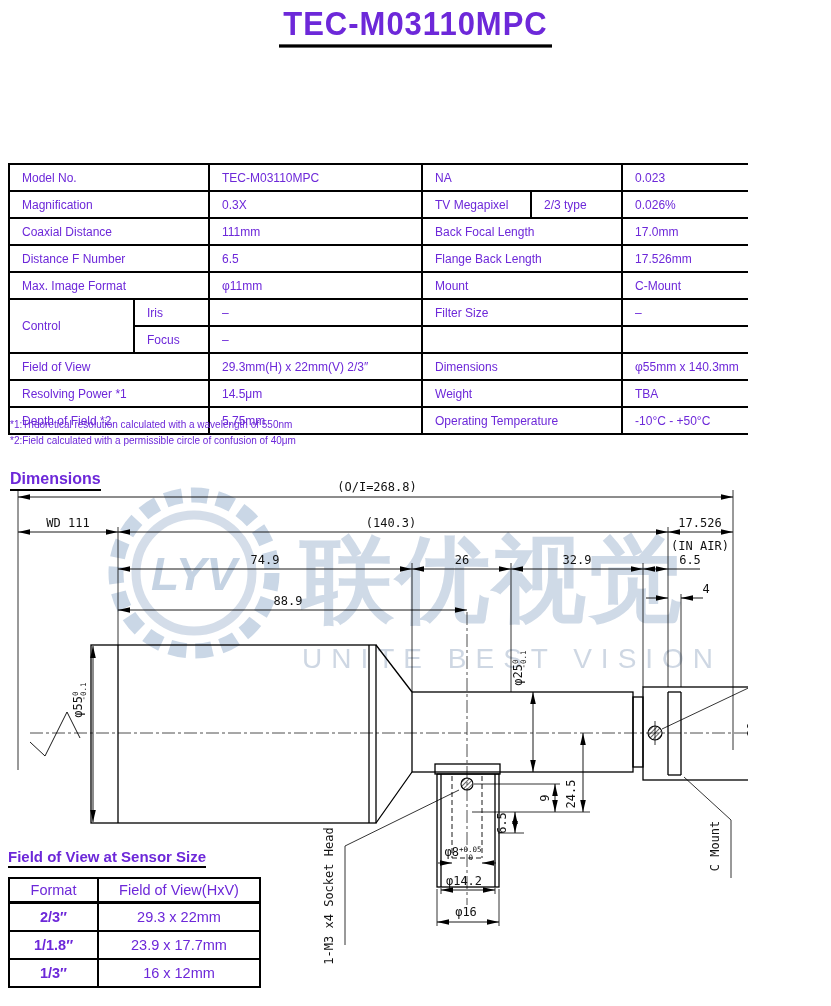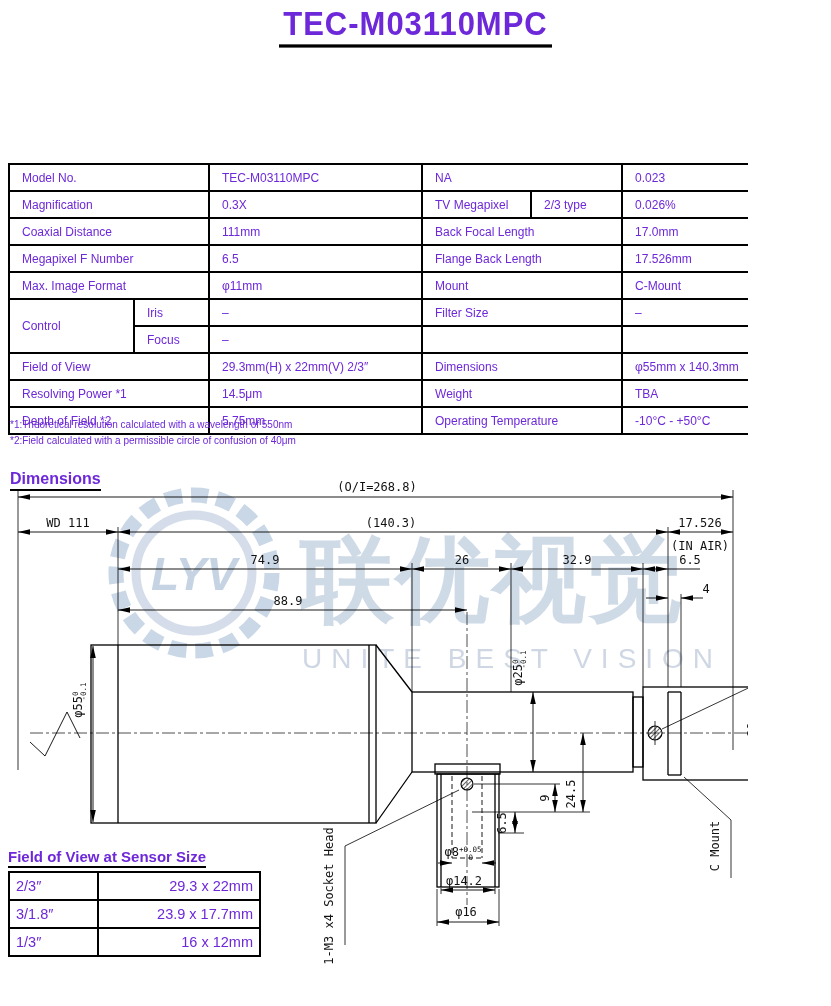--- a/index.html
+++ b/index.html
@@ -17,26 +17,26 @@
   .dim-head-wrap{position:absolute;top:470px;left:10px;z-index:3;}
   .dim-head{display:inline-block;font-size:16px;font-weight:bold;border-bottom:2px solid #000;padding-bottom:1px;}
   svg.drawing{position:absolute;top:465px;left:0;z-index:1;}
   .dt{font-family:"DejaVu Sans Mono","Liberation Mono",monospace;font-size:12px;fill:#111;}
   .tol{font-size:7.5px;}
   .wm-cn{font-family:"DejaVu Sans",sans-serif;font-size:94px;font-weight:bold;fill:#a9bcd4;opacity:.55;letter-spacing:2px;}
   .wm-en{font-family:"Liberation Sans",sans-serif;font-size:28px;fill:#c3cedd;opacity:.8;letter-spacing:9px;}
   .wm-logo{font-family:"Liberation Sans",sans-serif;font-size:46px;font-weight:bold;font-style:italic;fill:#9fb6d2;opacity:.6;}
   .fov{position:absolute;top:848px;left:8px;z-index:3;}
   .fov-title{display:inline-block;font-size:15px;font-weight:bold;border-bottom:2px solid #000;
-             padding-bottom:1px;margin-bottom:3px;}
+             padding-bottom:1px;margin-bottom:9px;}
   table.fov-t{border-collapse:collapse;table-layout:fixed;font-size:14.5px;}
   table.fov-t th,table.fov-t td{border:2px solid #000;height:26px;padding:0 6px;white-space:nowrap;}
   table.fov-t th{font-weight:normal;text-align:center;border-bottom:3px solid #000;height:22px;}
-  td.fmt{text-align:left;}
-  td.val{text-align:right;}
+  td.fmt{text-align:center;font-weight:bold;}
+  td.val{text-align:center;}
 </style>
 </head>
 <body>
 
 <div class="page">
 
   <div class="title-wrap">
     <div class="title">TEC-M03110MPC</div>
   </div>
 
@@ -64,21 +64,21 @@
       <td>2/3 type</td>
       <td>0.026%</td>
     </tr>
     <tr>
       <td colspan="2">Coaxial Distance</td>
       <td>111mm</td>
       <td colspan="2">Back Focal Length</td>
       <td>17.0mm</td>
     </tr>
     <tr>
-      <td colspan="2">Megapixel F Number</td>
+      <td colspan="2">Distance F Number</td>
       <td>6.5</td>
       <td colspan="2">Flange Back Length</td>
       <td>17.526mm</td>
     </tr>
     <tr>
       <td colspan="2">Max. Image Format</td>
       <td>φ11mm</td>
       <td colspan="2">Mount</td>
       <td>C-Mount</td>
     </tr>
@@ -261,26 +261,30 @@
   </svg>
 
   <div class="fov">
     <div class="fov-title">Field of View at Sensor Size</div>
     <table class="fov-t">
       <colgroup>
           <col style="width:89px">
           <col style="width:162px">
         </colgroup>
       <tbody>
+          <tr>
+        <th>Format</th>
+        <th>Field of View(HxV)</th>
+      </tr>
       <tr>
         <td class="fmt">2/3″</td>
         <td class="val">29.3 x 22mm</td>
       </tr>
       <tr>
-        <td class="fmt">3/1.8″</td>
+        <td class="fmt">1/1.8″</td>
         <td class="val">23.9 x 17.7mm</td>
       </tr>
       <tr>
         <td class="fmt">1/3″</td>
         <td class="val">16 x 12mm</td>
       </tr>
     </tbody>
       </table>
   </div>
 

